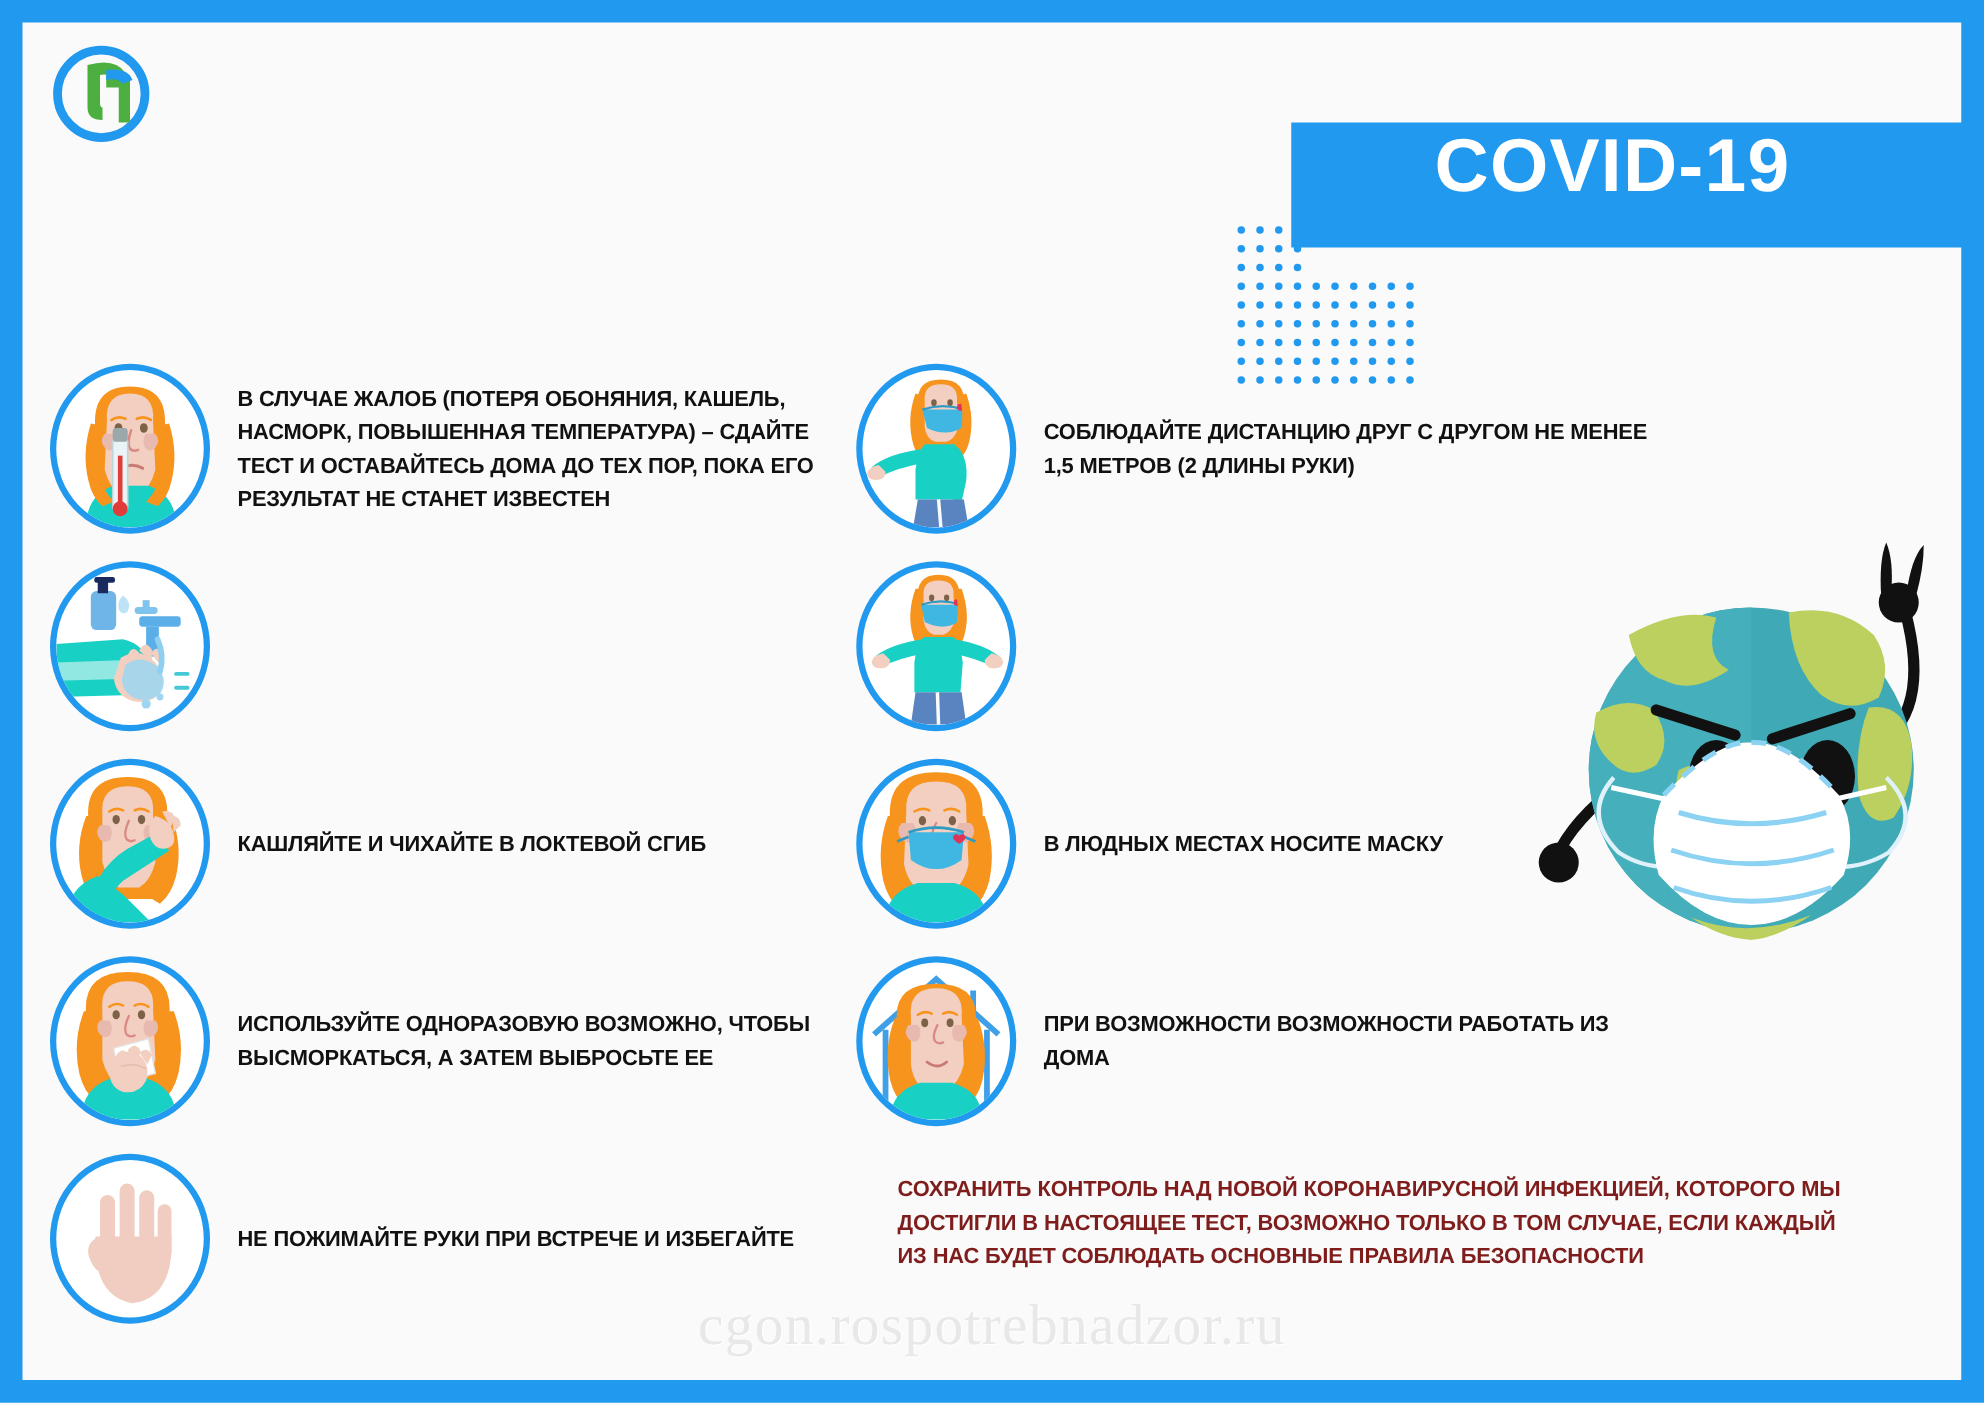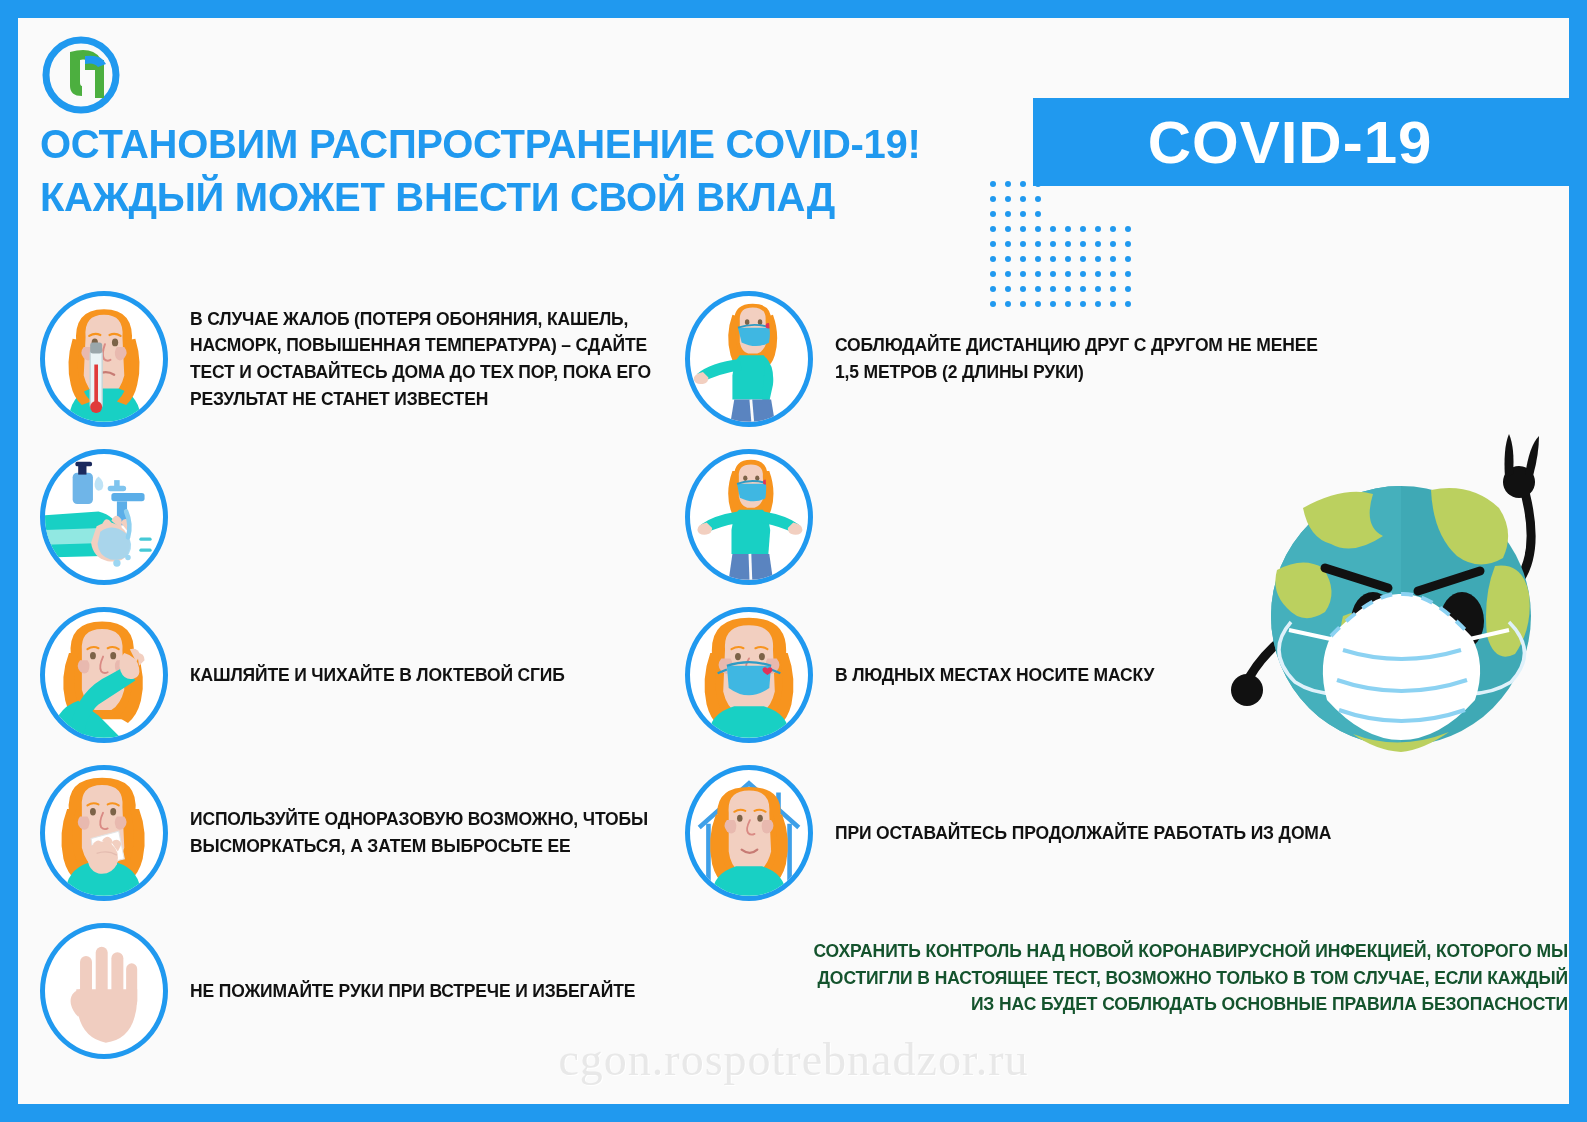--- a/index.html
+++ b/index.html
@@ -50,24 +50,24 @@
     white-space: nowrap;
   }
   .headline .l2 { display: block; }
 
   
   .covid-badge {
     position: absolute;
     left: 1015px;
     top: 80px;
     right: -18px;
-    height: 88px;
+    height: 100px;
     background: #2099EF;
     display: flex;
-    align-items: center;
+    align-items: flex-start;
     justify-content: center;
     padding-right: 40px;
   }
   .covid-badge span {
     color: #FFFFFF;
     font-size: 60px;
     font-weight: bold;
     letter-spacing: 1px;
   }
 
@@ -141,22 +141,22 @@
     height: 380px;
   }
   .earth svg { display: block; width: 100%; height: 100%; }
 
   
   .footer-note {
     position: absolute;
     left: 700px;
     top: 920px;
     width: 850px;
-    text-align: right;
-    color: #14532d;
+    text-align: left;
+    color: #7f1d1d;
     font-size: 17.5px;
     font-weight: bold;
     line-height: 1.52;
     letter-spacing: -0.1px;
   }
 
   
   .watermark {
     position: absolute;
     left: 0;
@@ -179,24 +179,20 @@
     <div class="logo">
       <svg viewBox="0 0 82 82">
         <circle cx="41" cy="41" r="35" fill="none" stroke="#2099EF" stroke-width="7"></circle>
         <path d="M30 18 L30 52 Q30 62 42 62 L42 52 Q40 52 40 48 L40 18 Z" fill="#4CAF3F"></path>
         <path d="M30 18 Q52 12 60 24 L52 30 Q46 24 40 26 Z" fill="#4CAF3F"></path>
         <path d="M45 26 L45 36 L55 36 L55 64 L64 64 L64 26 Z" fill="#4CAF3F"></path>
         <path d="M45 22 Q62 20 66 30 L58 33 Q54 28 45 30 Z" fill="#2099EF"></path>
       </svg>
     </div>
 
-    <div class="headline">
-      <span>ОСТАНОВИМ РАСПРОСТРАНЕНИЕ COVID-19!</span>
-      <span class="l2">КАЖДЫЙ МОЖЕТ ВНЕСТИ СВОЙ ВКЛАД</span>
-    </div>
 
     <div class="covid-badge">
       <span>COVID-19</span>
     </div>
 
     <div class="dots-small" id="dotsSmall">
         <span class="dot" style="left: 0px; top: 0px;"></span>
         <span class="dot" style="left: 15px; top: 0px;"></span>
         <span class="dot" style="left: 30px; top: 0px;"></span>
         <span class="dot" style="left: 45px; top: 0px;"></span>
@@ -496,21 +492,21 @@
               <path d="M48 45 q6 -4 12 -1" stroke="#F7941E" stroke-width="2.2" fill="none" stroke-linecap="round"></path>
               <path d="M70 44 q6 -3 12 1" stroke="#F7941E" stroke-width="2.2" fill="none" stroke-linecap="round"></path>
               <path d="M65 54 q-5 10 -2 14 q3 3 7 1" stroke="#D98A84" stroke-width="2" fill="none" stroke-linecap="round"></path>
               <path d="M56 86 q9 7 17 0" stroke="#C77B74" stroke-width="2.4" fill="none" stroke-linecap="round"></path>
               <path d="M28 48 q-10 26 -4 54 q4 16 14 22 l10 -6 q-12 -12 -14 -32 q-2 -20 4 -38 z" fill="#F7941E"></path>
               <path d="M100 48 q10 26 4 54 q-4 16 -14 22 l-10 -6 q12 -12 14 -32 q2 -20 -4 -38 z" fill="#F7941E"></path>
               <path d="M24 136 Q24 112 50 104 L78 104 Q104 112 104 136 Z" fill="#18D0C4"></path>
             </g>
           </svg>
         </div>
-        <div class="item-text">ПРИ ОСТАВАЙТЕСЬ ПРОДОЛЖАЙТЕ РАБОТАТЬ ИЗ ДОМА</div>
+        <div class="item-text">ПРИ ВОЗМОЖНОСТИ ВОЗМОЖНОСТИ РАБОТАТЬ ИЗ ДОМА</div>
       </div>
 
     </div>
 
     <div class="earth">
       <svg viewBox="0 0 390 380">
 
         <path d="M95 210 Q55 240 42 270" stroke="#111111" stroke-width="9" fill="none" stroke-linecap="round"></path>
         <circle cx="44" cy="274" r="16" fill="#111111"></circle>
         <path d="M300 180 Q345 150 318 62" stroke="#111111" stroke-width="9" fill="none" stroke-linecap="round"></path>

